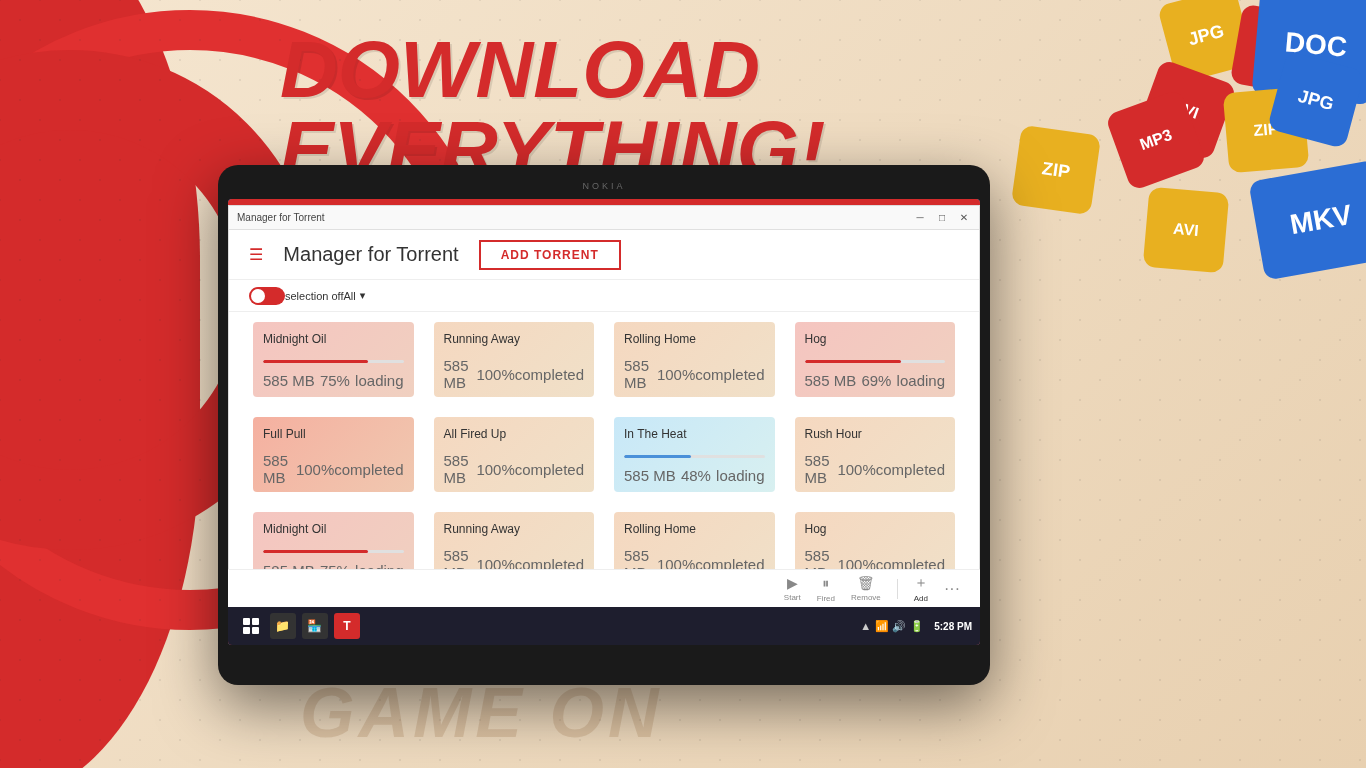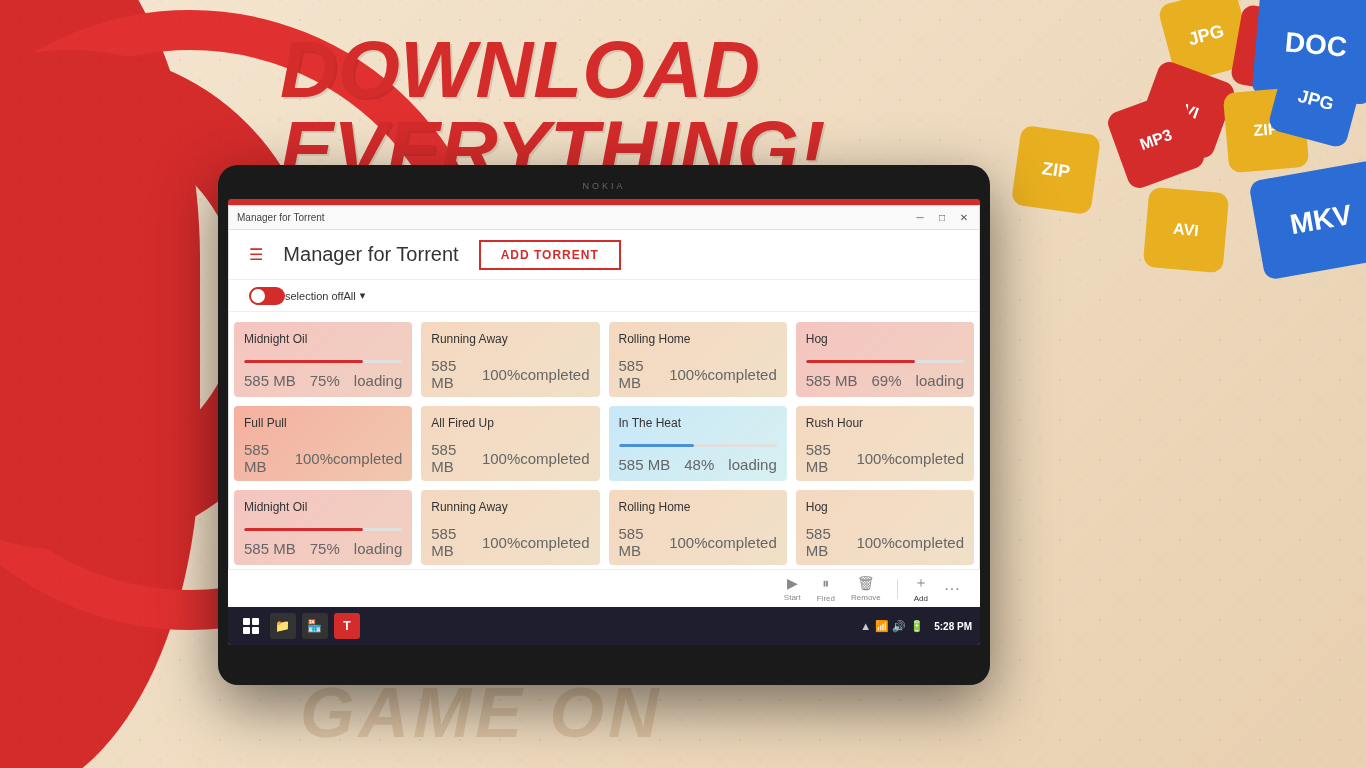--- a/index.html
+++ b/index.html
@@ -290,24 +290,24 @@
       color: #333;
       display: flex;
       align-items: center;
       gap: 4px;
       cursor: pointer;
       margin-left: 0;
     }
 
     
     .torrent-grid {
-      padding: 10px 5px;
+      padding: 10px 24px;
       display: grid;
       grid-template-columns: repeat(4, 1fr);
-      gap: 9px;
+      gap: 20px;
       overflow: hidden;
       height: calc(100% - 107px);
     }
 
     .torrent-card {
       border-radius: 4px;
       padding: 10px 10px 8px 10px;
       position: relative;
       overflow: hidden;
       min-height: 75px;

